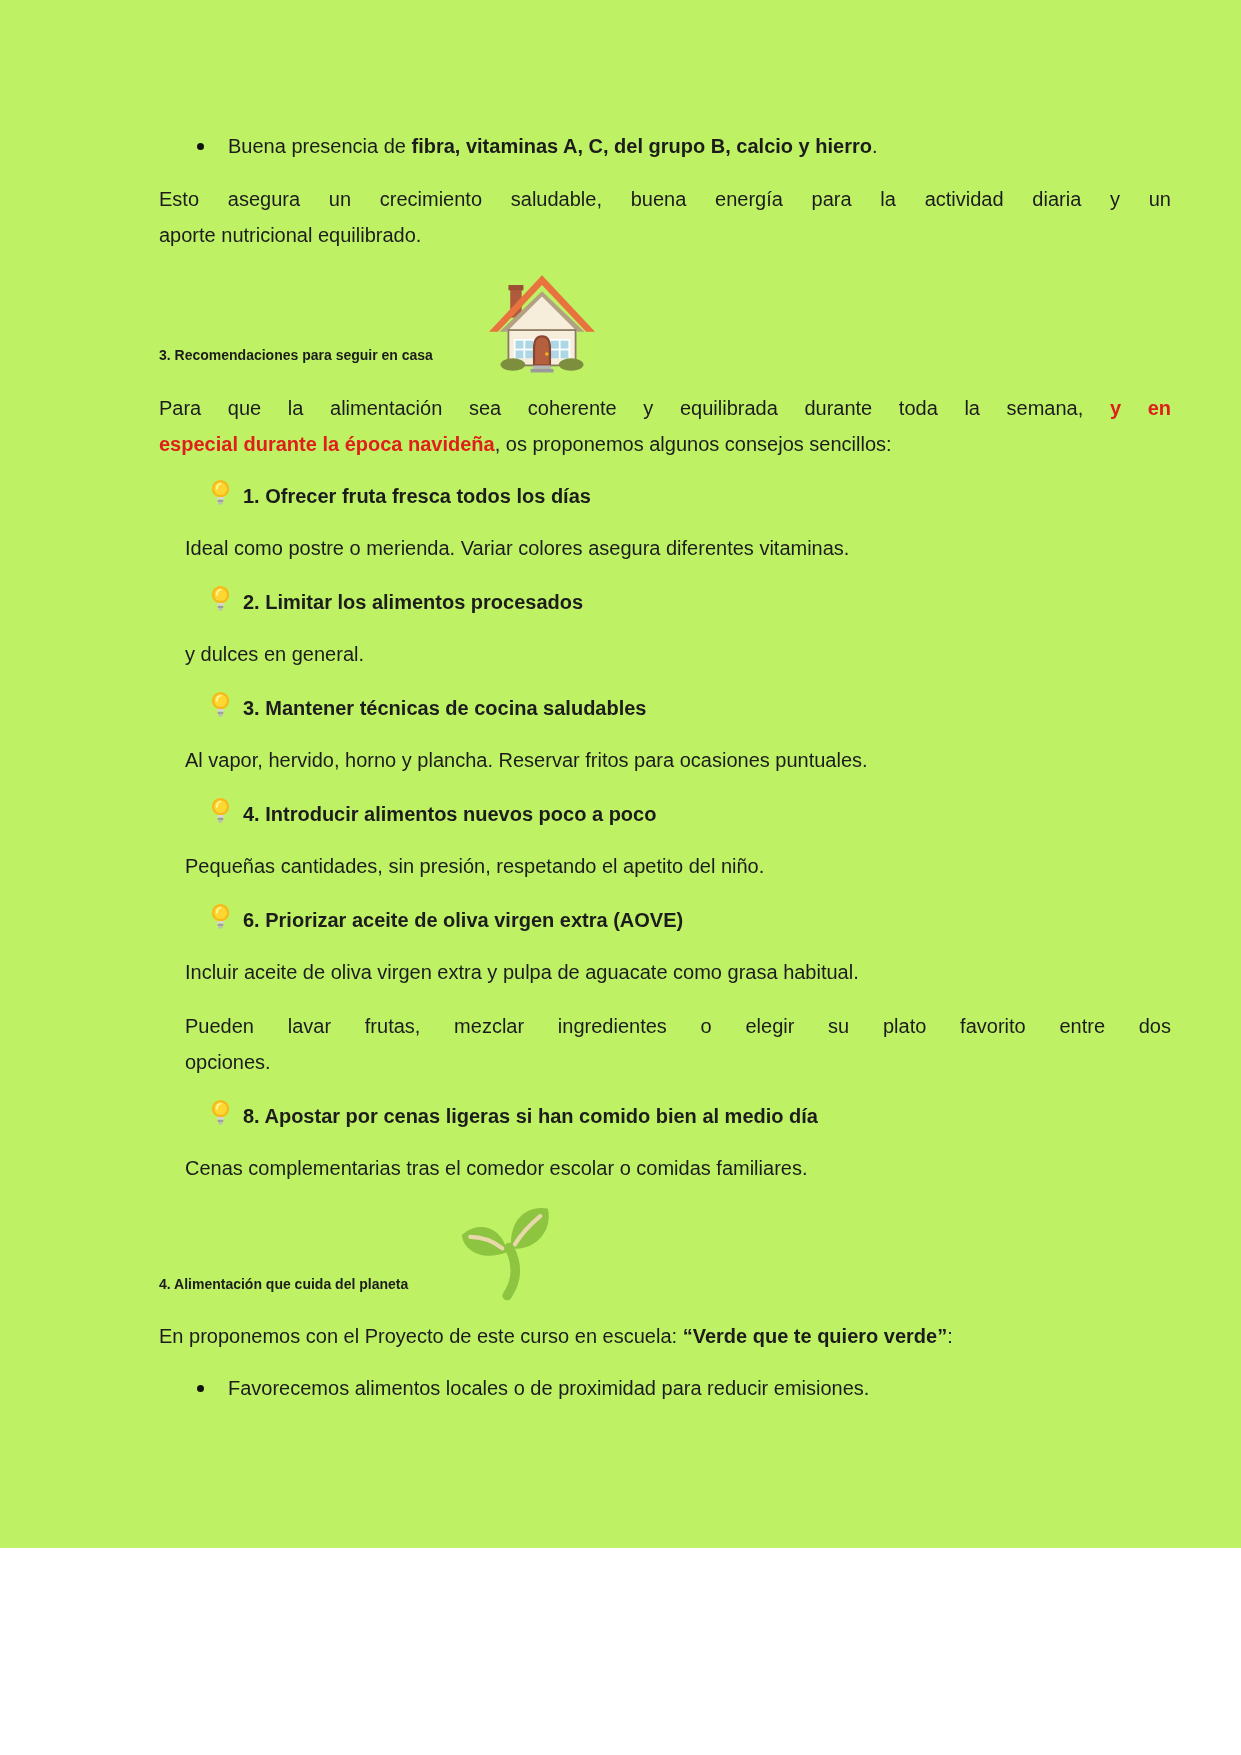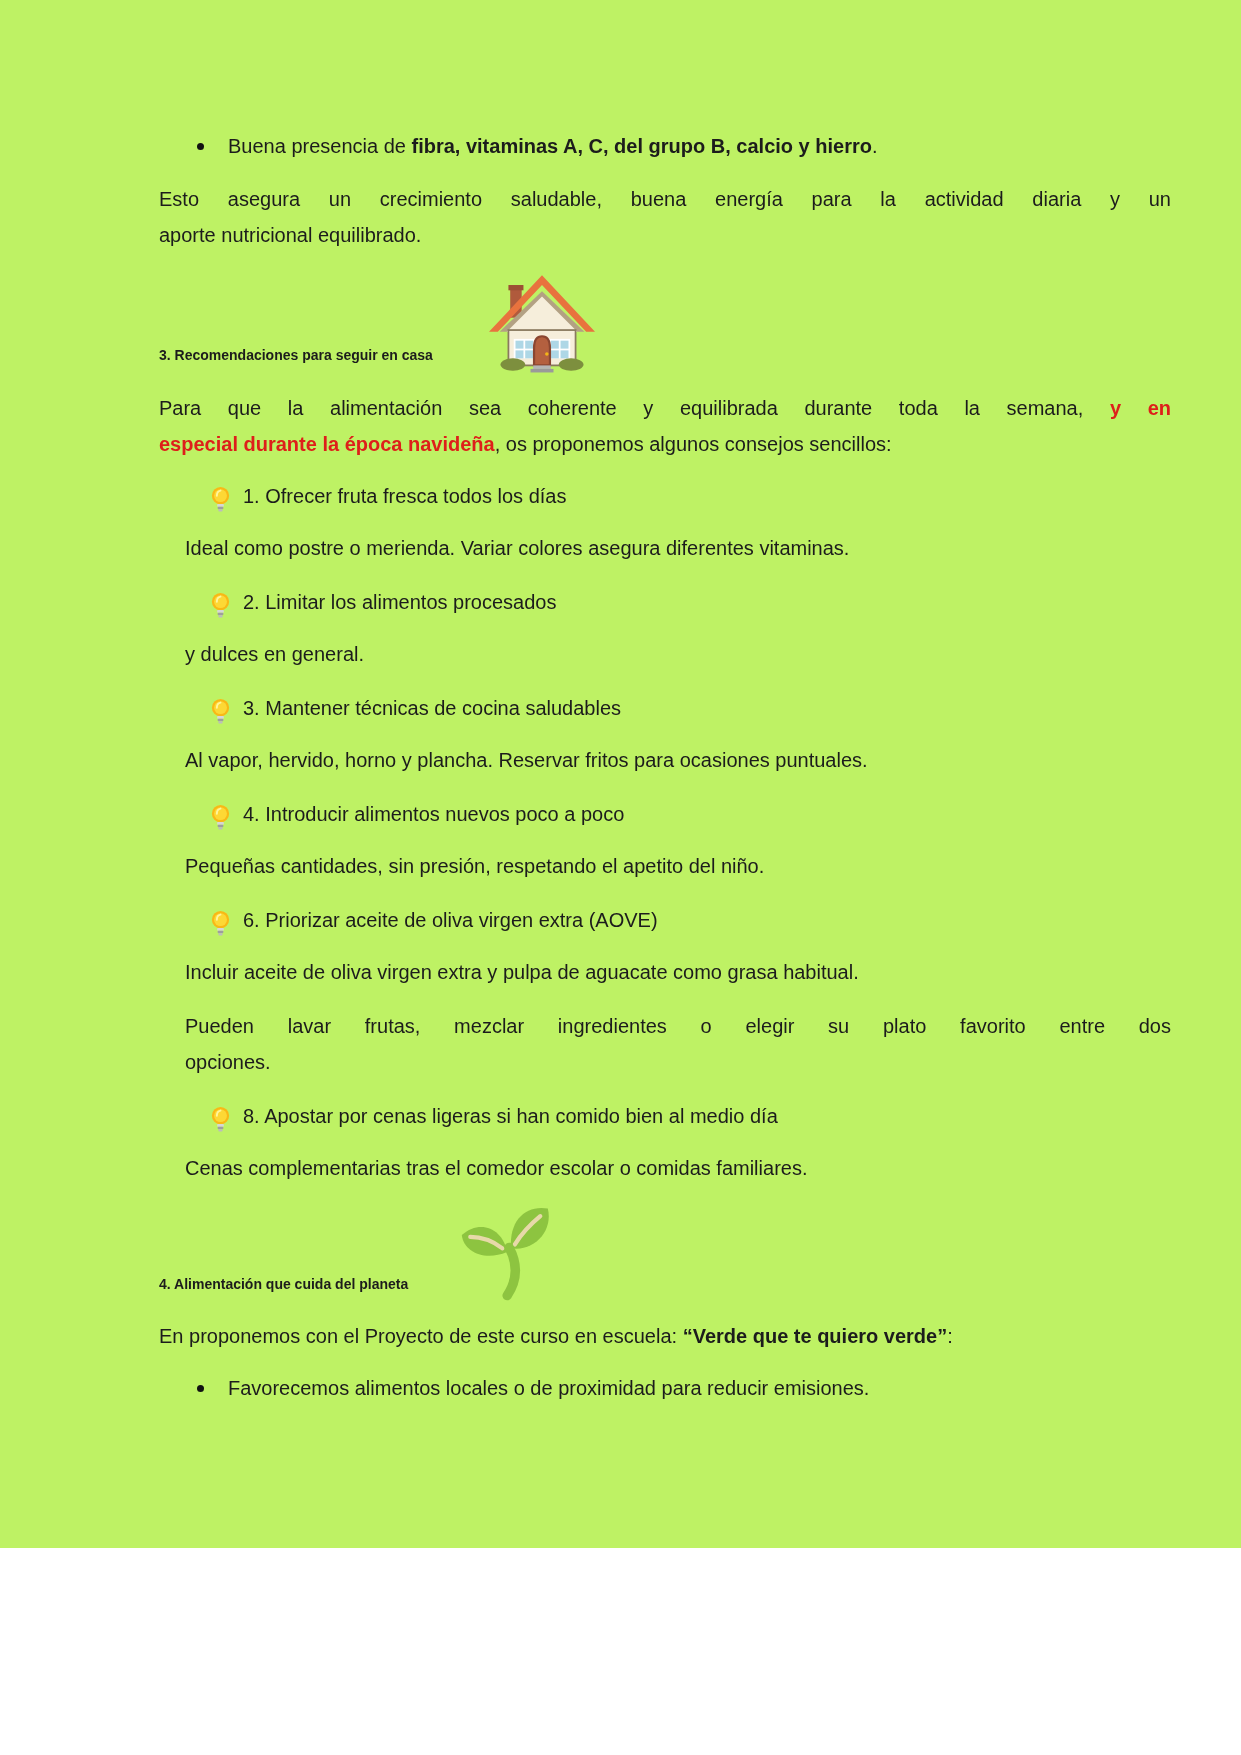--- a/index.html
+++ b/index.html
@@ -26,21 +26,21 @@
   .bullet-row { display: flex; margin: 0 0 16px; line-height: 36px; }
   .dot { flex: none; width: 7px; height: 7px; border-radius: 50%; background: #111; margin: 15px 24px 0 38px; }
 
   .heading-row { display: flex; align-items: flex-end; margin: 0 0 16px; }
   .heading-row.first { margin-top: 12px; }
   h2 { font-size: 14px; font-weight: bold; margin: 0; line-height: 36px; color: #1c1c1c; }
   .art { flex: none; }
   .house-art { margin: 0 0 -4px 56px; }
   .plant-art { margin: 0 0 -2px 50px; }
 
-  .tip-title { display: flex; align-items: flex-end; margin: 0 0 16px 50px; line-height: 36px; font-weight: normal; }
+  .tip-title { display: flex; align-items: flex-start; margin: 0 0 16px 50px; line-height: 36px; font-weight: bold; }
   .bulb { flex: none; margin-right: 11px; }
   .tip-body { margin: 16px 0 18px 26px; }
   .s4-intro { margin-top: 0; }
 </style>
 </head>
 <body>
 
 <div class="page">
 
   <div class="bullet-row">

